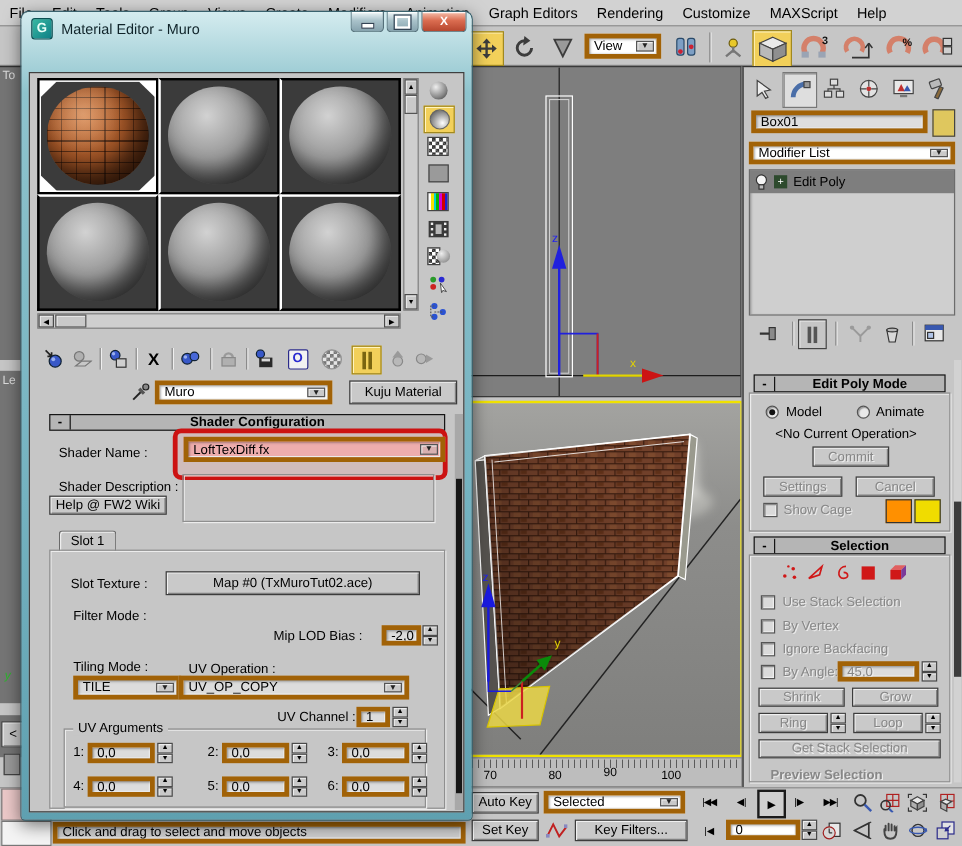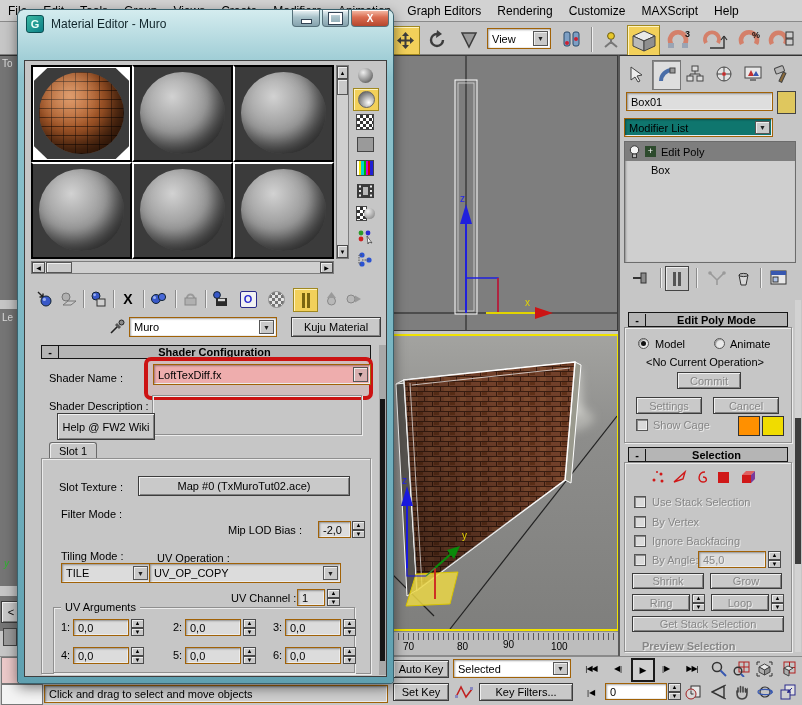--- a/index.html
+++ b/index.html
@@ -4,21 +4,21 @@
 <style>
   html,body{margin:0;padding:0;background:#555}
   #screen{position:relative;width:802px;height:705px;background:#c6c6c6;
     font-family:"Liberation Sans",sans-serif;font-size:11px;color:#000;overflow:hidden}
   .a{position:absolute}
   .lbl{white-space:nowrap}
   .dis{color:#878787;text-shadow:1px 1px 0 #ececec}
   .btn{display:flex;align-items:center;justify-content:center;background:#c9c9c9;
     border:1px solid #3c3c3c;box-shadow:inset 1px 1px 0 #f0f0f0,inset -1px -1px 0 #808080;
     white-space:nowrap;box-sizing:border-box}
-  .fld{display:flex;align-items:center;padding:0 4px;background:#dcdcdc;border:1px solid #a16207;
+  .fld{display:flex;align-items:center;padding:0 4px;background:#dcdcdc;border:4px solid #a16207;
     box-shadow:inset 1px 1px 2px rgba(0,0,0,.35),inset -1px -1px 0 #f0f0f0;
     white-space:nowrap;overflow:hidden;box-sizing:border-box}
   .fldw{background:#fff}
   .pink{background:#eeadad}
   .dda{position:absolute;top:2px;bottom:2px;right:2px;width:15px;font-size:7px;color:#222;
     background:#c9c9c9;border:1px solid #555;box-shadow:inset 1px 1px 0 #eee;
     display:flex;align-items:center;justify-content:center;box-sizing:border-box}
   .sp{display:flex;flex-direction:column;width:13px;box-sizing:border-box}
   .sp>div{flex:1;display:flex;align-items:center;justify-content:center;font-size:6px;
     background:#c9c9c9;border:1px solid #4a4a4a;box-shadow:inset 1px 1px 0 #eee;box-sizing:border-box}
@@ -285,37 +285,34 @@
       <rect x="2" y="2" width="9" height="6" rx="1" fill="#b9b9b9" stroke="#444" transform="rotate(-20 6 5)"></rect>
       <rect x="8" y="7" width="3" height="10" fill="#8a6a3a" stroke="#444" transform="rotate(25 9 12)"></rect>
     </svg>
   </div>
 
   <div class="a fld" style="left:626px;top:92px;width:147px;height:19px;background:#dedede">
     <span>Box01</span>
   </div>
   <div class="a" style="left:777px;top:91px;width:17px;height:21px;background:#dfc75e;border:1px solid #444"></div>
 
-  <div class="a fld" style="left:624px;top:118px;width:149px;height:19px;background:#0f766e">
+  <div class="a fld" style="left:624px;top:118px;width:172px;height:19px;background:#ffffff">
     <span>Modifier List</span>
     <span class="dda">▼</span>
   </div>
 
   <div class="a" style="left:624px;top:141px;width:172px;height:122px;background:#cfcfcf;border:1px solid #6c6c6c;
               box-shadow:inset 1px 1px 2px rgba(0,0,0,.3);box-sizing:border-box">
     <div style="height:19px;background:#7e7e7e;display:flex;align-items:center;gap:5px;padding-left:4px">
       <svg width="11" height="14">
         <circle cx="5.5" cy="5" r="4.2" fill="#f5f5f5" stroke="#333"></circle>
         <rect x="3.5" y="9" width="4" height="3.6" fill="#bbb" stroke="#333"></rect>
       </svg>
       <span style="width:11px;height:11px;background:#2d4a2d;color:#fff;font-size:9px;line-height:11px;text-align:center">+</span>
       <span class="lbl">Edit Poly</span>
-    </div>
-    <div style="height:18px;display:flex;align-items:center;padding-left:26px">
-      <span class="lbl">Box</span>
     </div>
   </div>
 
   <div class="a ic" style="left:630px;top:268px;width:24px;height:20px">
     <svg width="18" height="14">
       <rect x="8" y="2" width="5" height="10" fill="#8a8a8a" stroke="#333"></rect>
       <line x1="0" y1="7" x2="8" y2="7" stroke="#333" stroke-width="2"></line>
     </svg>
   </div>
   <div class="a sep" style="left:660px;top:268px;height:20px"></div>
@@ -786,21 +783,21 @@
       </div>
 
       <span class="a lbl" style="left:24px;top:311px">Shader Name :</span>
       <div class="a" style="left:119px;top:296px;width:221px;height:35px;border:4px solid #cc1212;border-radius:7px;background:rgba(238,160,160,0.25)"></div>
       <div class="a fld pink" style="left:128px;top:303px;width:218px;height:21px">
         <span>LoftTexDiff.fx</span>
         <span class="dda" style="background:#d8b0b0">▼</span>
       </div>
       <span class="a lbl" style="left:24px;top:339px">Shader Description :</span>
       <div class="a etch" style="left:127px;top:334px;width:210px;height:40px"></div>
-      <div class="a btn" style="left:32px;top:352px;width:98px;height:27px">
+      <div class="a btn" style="left:16px;top:352px;width:98px;height:16px">
         <span>Help @ FW2 Wiki</span>
       </div>
 
       <div class="a" style="left:24px;top:381px;width:48px;height:17px;background:#c6c6c6;border:1px solid #6a6a6a;border-bottom:none;
                   border-radius:3px 3px 0 0;box-shadow:inset 1px 1px 0 #eee;display:flex;align-items:center;justify-content:center;box-sizing:border-box">
         <span>Slot 1</span>
       </div>
       <div class="a etch" style="left:16px;top:397px;width:330px;height:216px"></div>
 
       <span class="a lbl" style="left:34px;top:420px">Slot Texture :</span>

